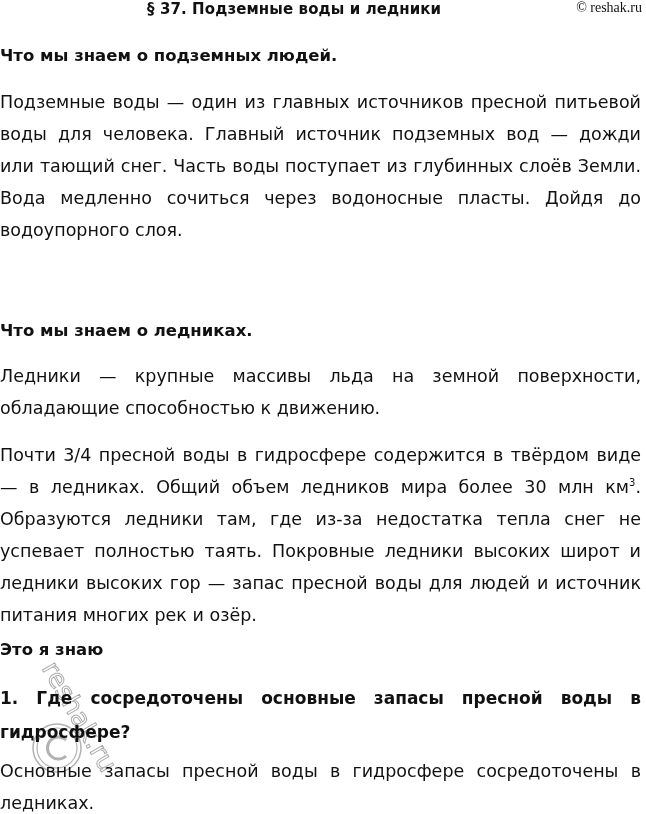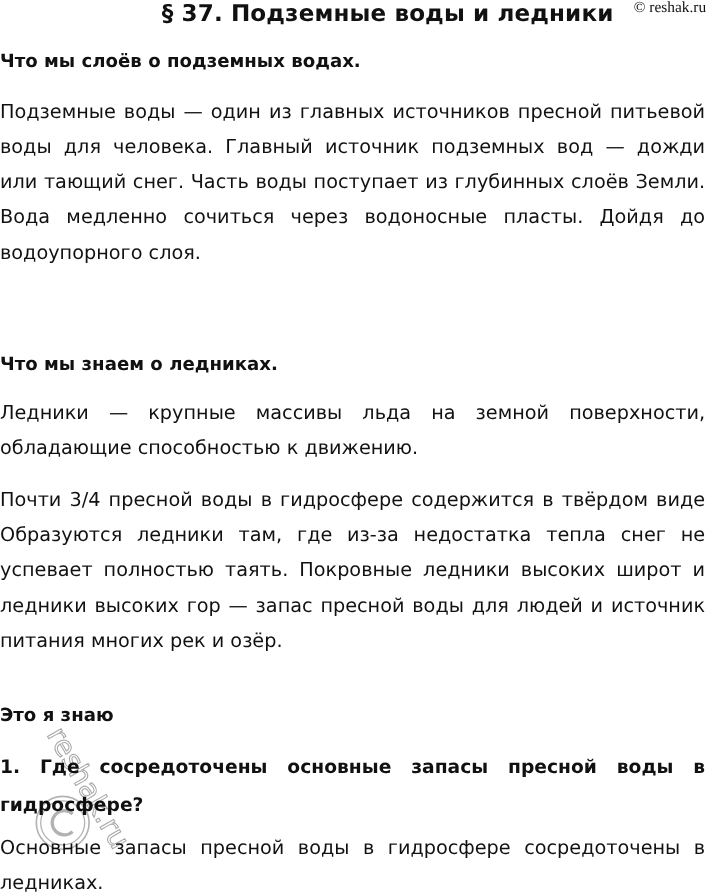--- a/index.html
+++ b/index.html
@@ -26,21 +26,21 @@
       position: absolute;
       top: 0;
       left: 0;
       width: 646px;
       height: 24px;
     }
     .header-title {
       position: absolute;
       left: 147px;
       top: 0px;
-      font-size: 21px;
+      font-size: 15px;
       font-weight: bold;
       letter-spacing: 0.1px;
       white-space: nowrap;
     }
     .header-site {
       position: absolute;
       right: 4px;
       top: 0px;
       font-family: "Liberation Serif", serif;
       font-size: 14px;
@@ -105,39 +105,40 @@
 </head>
 <body>
 
 <div class="page">
 
   <div class="header">
     <span class="header-title">§ 37. Подземные воды и ледники</span>
     <span class="header-site">© reshak.ru</span>
   </div>
 
-  <div class="h" style="top:46px;">Что мы слоёв о подземных водах.</div>
+  <div class="h" style="top:46px;">Что мы знаем о подземных людей.</div>
 
   <div class="p" style="top:86px;">
     <span class="line">Подземные воды — один из главных источников пресной питьевой</span>
     <span class="line">воды для человека. Главный источник подземных вод — дожди</span>
     <span class="line">или тающий снег. Часть воды поступает из глубинных слоёв Земли.</span>
     <span class="line">Вода медленно сочиться через водоносные пласты. Дойдя до</span>
     <span class="line last">водоупорного слоя.</span>
   </div>
 
   <div class="h" style="top:321px;">Что мы знаем о ледниках.</div>
 
   <div class="p" style="top:360px;">
     <span class="line">Ледники — крупные массивы льда на земной поверхности,</span>
     <span class="line last">обладающие способностью к движению.</span>
   </div>
 
   <div class="p" style="top:439px;">
     <span class="line">Почти 3/4 пресной воды в гидросфере содержится в твёрдом виде</span>
+    <span class="line"><span>— в ледниках. Общий объем ледников мира более 30 млн км</span><sup>3</sup><span>.</span></span>
     <span class="line">Образуются ледники там, где из-за недостатка тепла снег не</span>
     <span class="line">успевает полностью таять. Покровные ледники высоких широт и</span>
     <span class="line">ледники высоких гор — запас пресной воды для людей и источник</span>
     <span class="line last">питания многих рек и озёр.</span>
   </div>
 
   <div class="h" style="top:640px;">Это я знаю</div>
 
   <div class="q" style="top:681px;">
     <span class="line" style="height:34px;">1. Где сосредоточены основные запасы пресной воды в</span>

